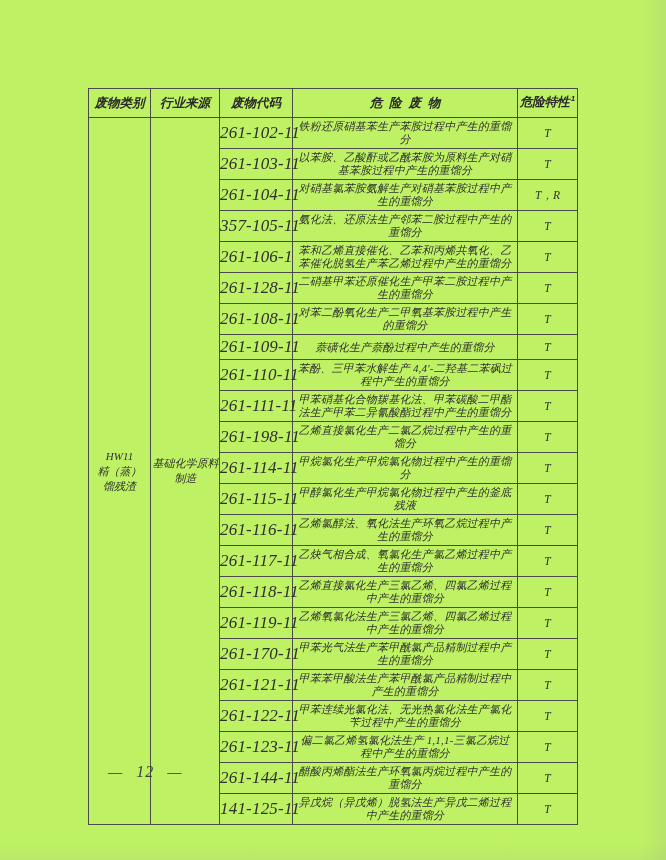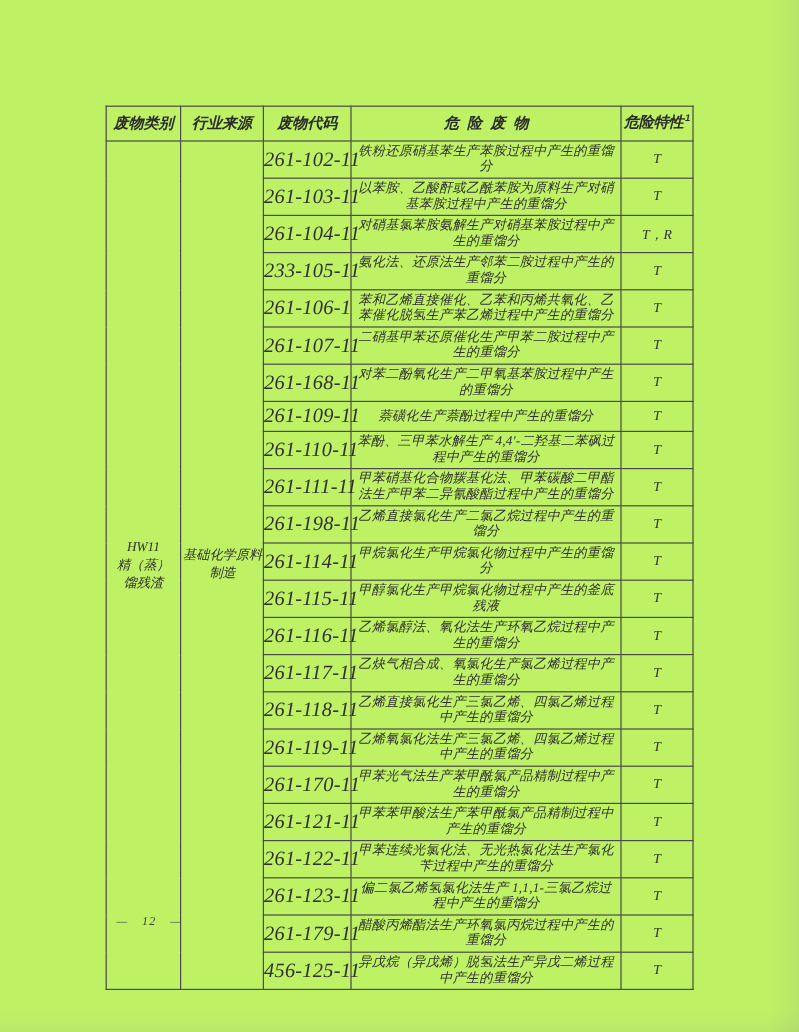--- a/index.html
+++ b/index.html
@@ -68,23 +68,23 @@
   td.cat-cell, td.src-cell {
     text-align: center;
     font-size: 11px;
     line-height: 15px;
     padding: 2px 1px;
   }
   .cat-name { width: 50px; margin: 0 auto; }
   .src-name { width: 67px; margin: 0 auto; letter-spacing: 0; }
   .page-number {
     position: absolute;
-    left: 97px;
+    left: 108px;
     top: 763px;
-    font-size: 10px;
+    font-size: 16px;
     color: #3f3f3f;
     word-spacing: 8px;
     letter-spacing: 1px;
   }
 </style>
 </head>
 <body>
 
 <div class="page">
   <div class="edge-right"></div>
@@ -124,36 +124,36 @@
           <td class="code">261-103-11</td>
           <td class="desc">以苯胺、乙酸酐或乙酰苯胺为原料生产对硝基苯胺过程中产生的重馏分</td>
           <td class="prop">T</td>
         </tr>
         <tr>
           <td class="code">261-104-11</td>
           <td class="desc">对硝基氯苯胺氨解生产对硝基苯胺过程中产生的重馏分</td>
           <td class="prop">T，R</td>
         </tr>
         <tr>
-          <td class="code">233-105-11</td>
+          <td class="code">357-105-11</td>
           <td class="desc">氨化法、还原法生产邻苯二胺过程中产生的重馏分</td>
           <td class="prop">T</td>
         </tr>
         <tr>
           <td class="code">261-106-1</td>
           <td class="desc">苯和乙烯直接催化、乙苯和丙烯共氧化、乙苯催化脱氢生产苯乙烯过程中产生的重馏分</td>
           <td class="prop">T</td>
         </tr>
         <tr>
-          <td class="code">261-107-11</td>
+          <td class="code">261-128-11</td>
           <td class="desc">二硝基甲苯还原催化生产甲苯二胺过程中产生的重馏分</td>
           <td class="prop">T</td>
         </tr>
         <tr>
-          <td class="code">261-168-11</td>
+          <td class="code">261-108-11</td>
           <td class="desc">对苯二酚氧化生产二甲氧基苯胺过程中产生的重馏分</td>
           <td class="prop">T</td>
         </tr>
         <tr>
           <td class="code">261-109-11</td>
           <td class="desc">萘磺化生产萘酚过程中产生的重馏分</td>
           <td class="prop">T</td>
         </tr>
         <tr>
           <td class="code">261-110-11</td>
@@ -214,26 +214,26 @@
           <td class="code">261-122-11</td>
           <td class="desc">甲苯连续光氯化法、无光热氯化法生产氯化苄过程中产生的重馏分</td>
           <td class="prop">T</td>
         </tr>
         <tr>
           <td class="code">261-123-11</td>
           <td class="desc">偏二氯乙烯氢氯化法生产 1,1,1-三氯乙烷过程中产生的重馏分</td>
           <td class="prop">T</td>
         </tr>
         <tr>
-          <td class="code">261-179-11</td>
+          <td class="code">261-144-11</td>
           <td class="desc">醋酸丙烯酯法生产环氧氯丙烷过程中产生的重馏分</td>
           <td class="prop">T</td>
         </tr>
         <tr>
-          <td class="code">456-125-11</td>
+          <td class="code">141-125-11</td>
           <td class="desc">异戊烷（异戊烯）脱氢法生产异戊二烯过程中产生的重馏分</td>
           <td class="prop">T</td>
         </tr>
       </tbody>
   </table>
 
   <div class="page-number">— 12 —</div>
 </div>
 
 </body></html>

